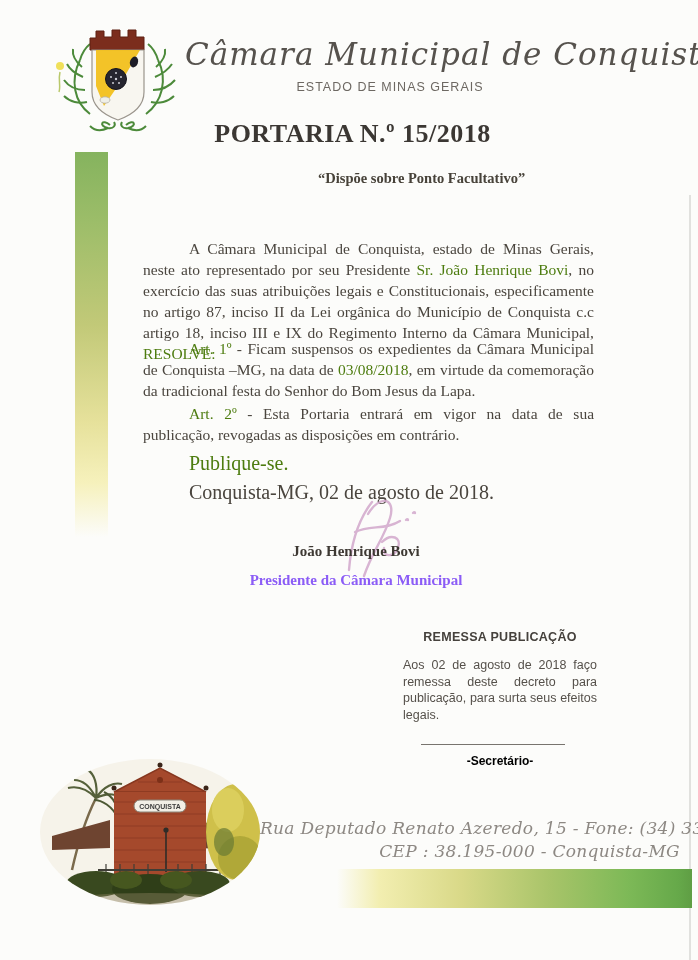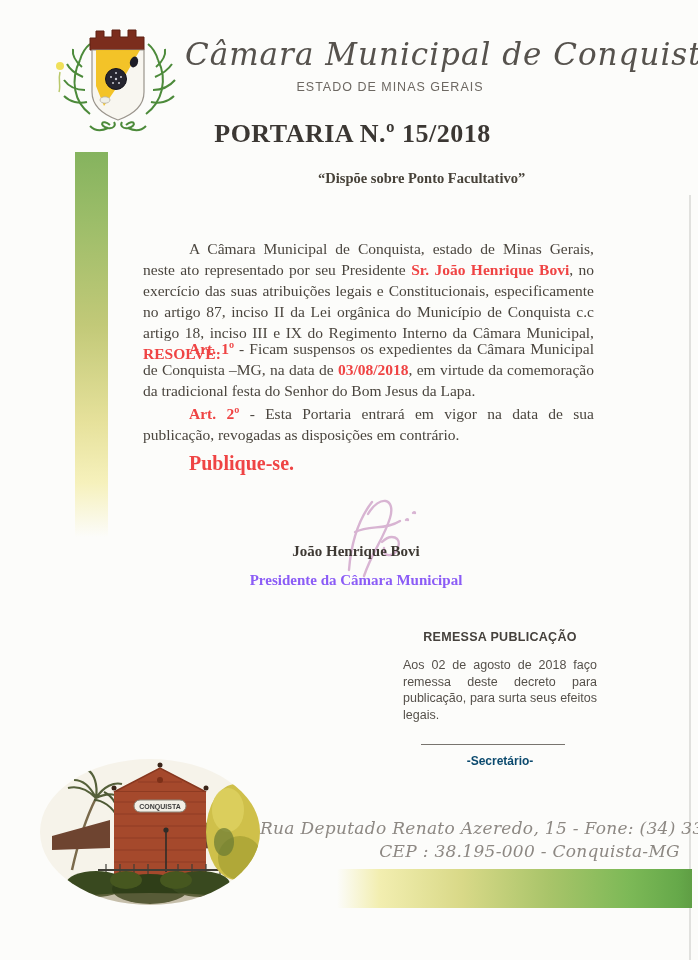--- a/index.html
+++ b/index.html
@@ -39,35 +39,35 @@
   .bottom-bar{
     position:absolute;left:337px;top:869px;width:355px;height:39px;
     background:linear-gradient(90deg,rgba(250,248,220,0) 0%,#f2eeb0 12%,#d9d988 35%,#a8c469 60%,#7db957 82%,#66a94a 96%,#5f9e44 100%);
   }
 
   
   .para{
     position:absolute;left:143px;width:451px;
     font-size:15.5px;line-height:21px;text-align:justify;text-indent:46px;color:#4a453e;
   }
-  .b{font-weight:bold;color:#ef4444;}
+  .b{font-weight:normal;color:#4d7c0f;}
   .pub-line{position:absolute;left:189px;font-size:20px;}
   .signature{position:absolute;left:312px;top:490px;width:132px;height:90px;}
   .sig-name{position:absolute;left:256px;top:543px;width:200px;text-align:center;font-size:15px;font-weight:bold;color:#3e3933;}
   .sig-role{position:absolute;left:236px;top:572px;width:240px;text-align:center;font-size:15px;font-weight:bold;color:#8b5cf6;}
 
   
   .remessa{
     position:absolute;left:403px;top:630px;width:194px;
     font-family:"Liberation Sans",sans-serif;color:#55504a;
   }
   .remessa-title{text-align:center;font-size:12.5px;font-weight:bold;color:#45413c;letter-spacing:.3px;margin-bottom:13px;}
   .remessa-body{font-size:12.5px;line-height:16.5px;text-align:justify;}
   .remessa-line{width:144px;margin:21px auto 0 18px;border-top:1.5px solid #78746e;}
-  .remessa-sec{text-align:center;font-size:12px;font-weight:600;margin-top:9px;color:#0c4a6e;}
+  .remessa-sec{text-align:center;font-size:12px;font-weight:600;margin-top:9px;color:#000000;}
 
   
   .photo{position:absolute;left:38px;top:758px;width:224px;height:150px;}
   .address{
     position:absolute;right:18px;top:817px;width:420px;text-align:right;
     font-family:"DejaVu Serif",serif;font-style:italic;
     font-size:17px;line-height:23px;color:#8d8883;letter-spacing:.3px;white-space:nowrap;
   }
 </style>
 </head>
@@ -141,20 +141,21 @@
 
   <div class="para" style="top:338px">
     <span class="b">Art. 1º</span><span> - Ficam suspensos os expedientes da Câmara Municipal de Conquista –MG, na data de </span><span class="b">03/08/2018</span><span>, em virtude da comemoração da tradicional festa do Senhor do Bom Jesus da Lapa.</span>
   </div>
 
   <div class="para" style="top:403px">
     <span class="b">Art. 2º</span><span> - Esta Portaria entrará em vigor na data de sua publicação, revogadas as disposições em contrário.</span>
   </div>
 
   <div class="pub-line b" style="top:452px">Publique-se.</div>
+  <div class="pub-line" style="top:481px">Conquista-MG, 02 de agosto de 2018.</div>
 
   <svg class="signature" viewBox="0 0 132 90">
     <g fill="none" stroke-linecap="round" opacity="0.85" stroke-width="2.4" stroke="#d2a8cc">
       <path d="M60,12 C46,30 39,55 37,80"></path>
       <path d="M56,24 C68,4 84,8 78,28 C72,48 60,62 52,86"></path>
       <path d="M43,42 C58,35 74,40 88,31"></path>
       <path d="M70,52 C79,43 90,47 86,58 C82,68 70,67 72,58"></path>
       <path d="M94,30 C95,29 96,29 96,30"></path>
       <path d="M101,23 C102,22 103,22 103,23"></path>
     </g>

